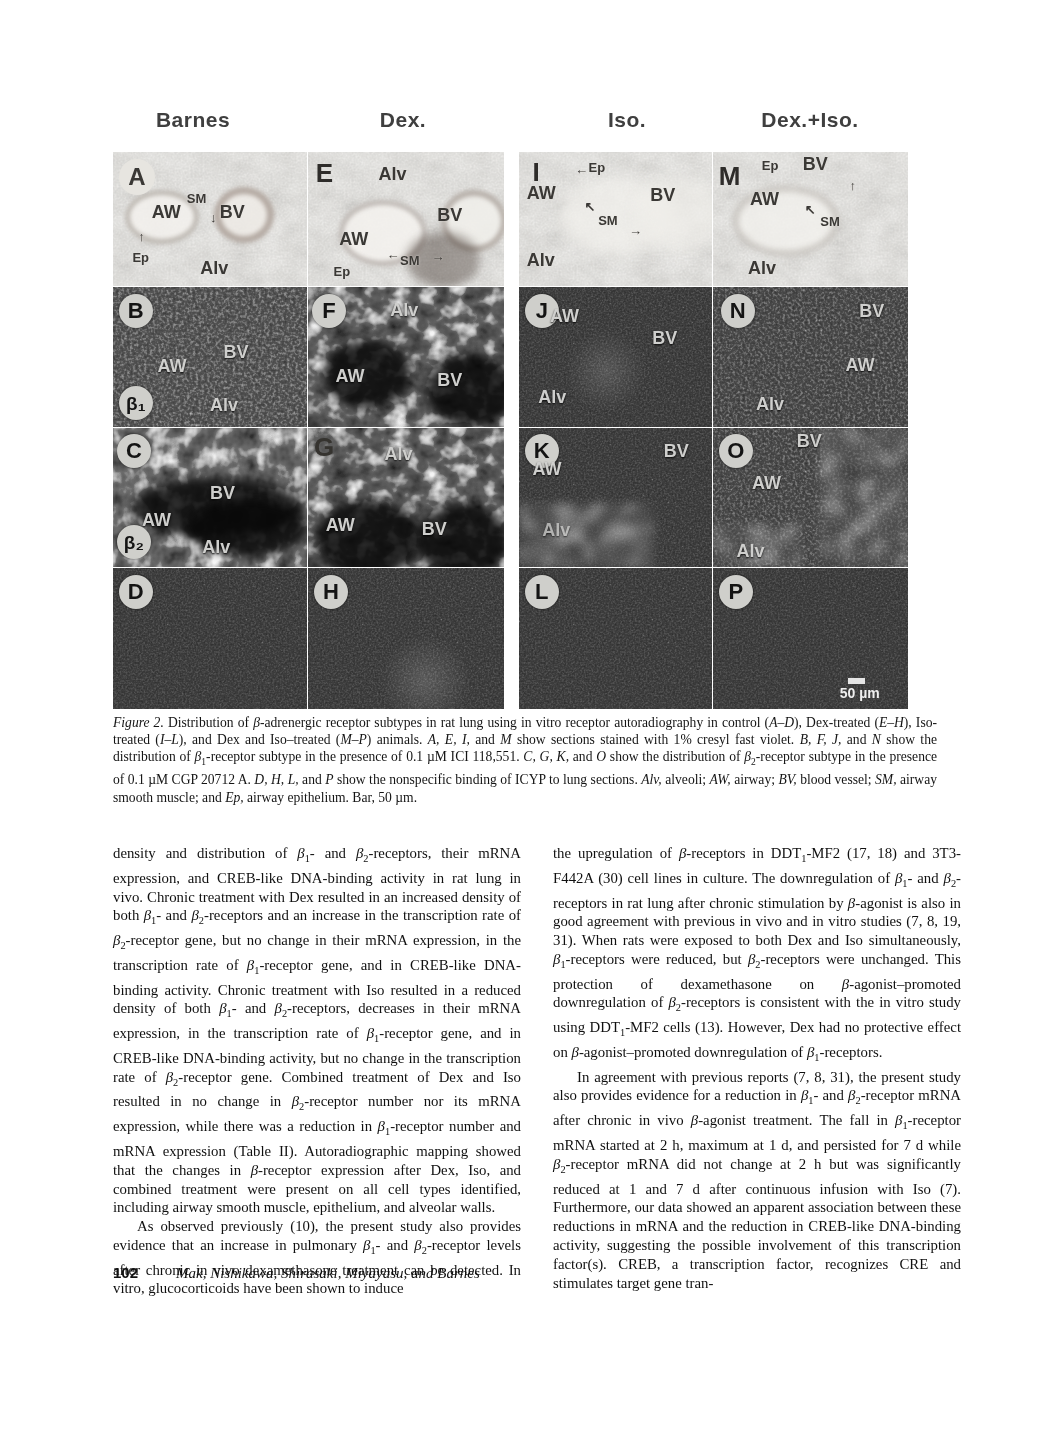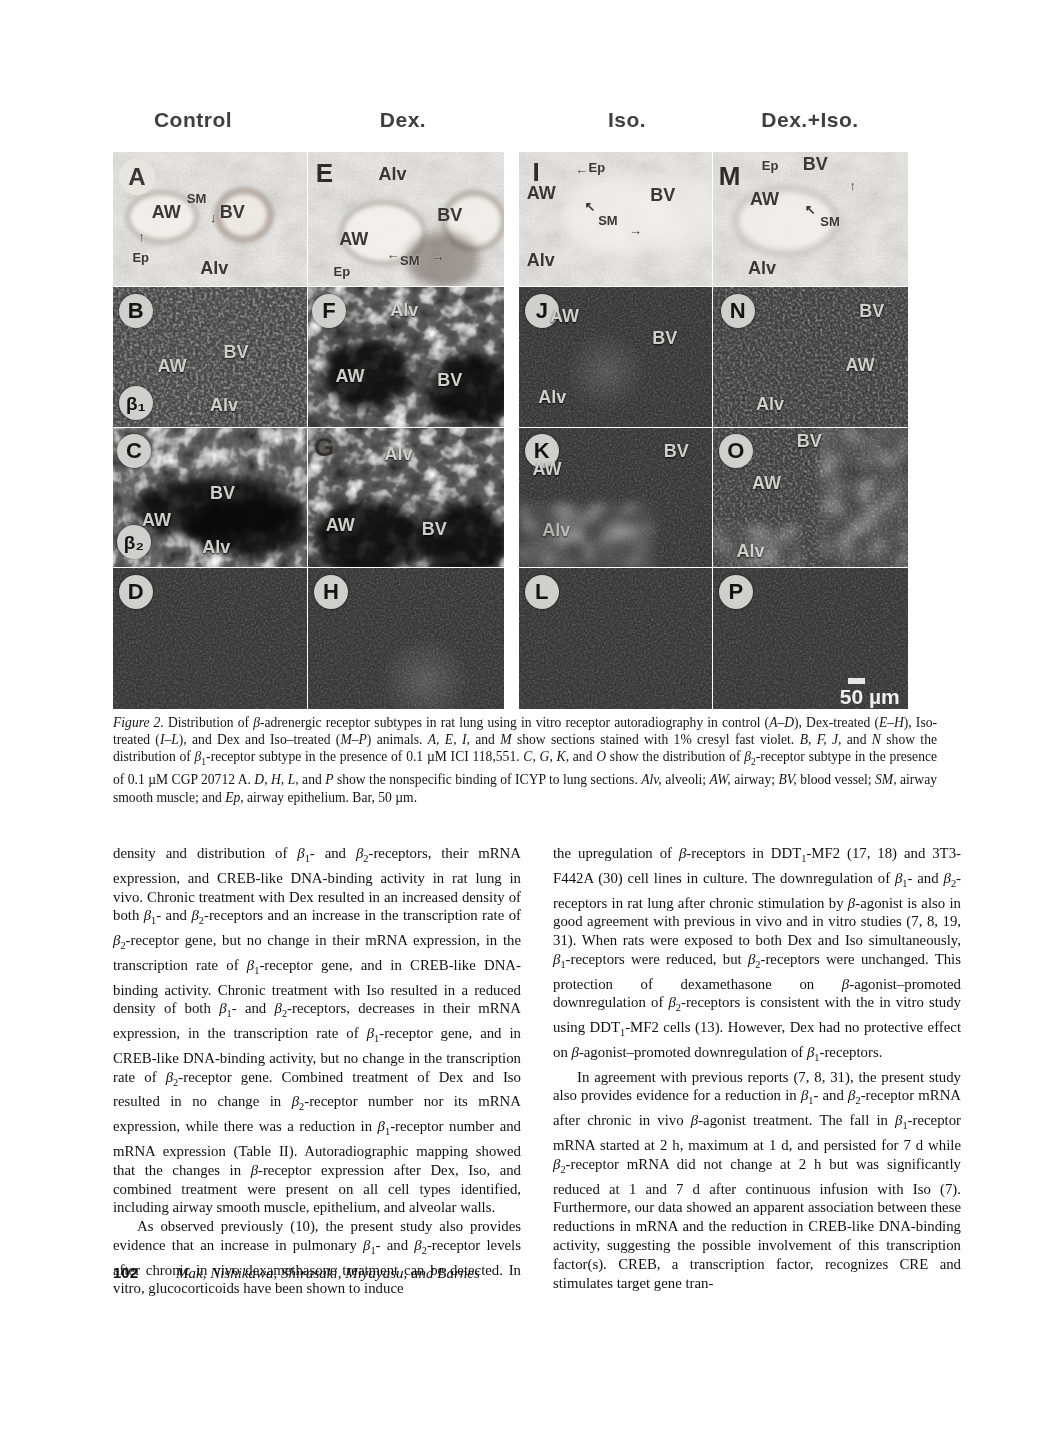--- a/index.html
+++ b/index.html
@@ -32,21 +32,21 @@
 
   .lab{position:absolute;font-family:"Liberation Sans",sans-serif;font-weight:bold;
       font-size:18px;white-space:nowrap;z-index:5;line-height:1;}
   .lab.sm{font-size:13px;}
   .dk{color:#3a3835;text-shadow:0 0 2px rgba(235,232,228,.8);}
   .lt{color:#cfcfcd;text-shadow:0 1px 2px rgba(0,0,0,.9);}
   .dim{opacity:.75;}
 
   .scalebar{position:absolute;background:#e6e6e6;z-index:6;}
   .scalelabel{position:absolute;font-family:"Liberation Sans",sans-serif;font-weight:bold;
-      font-size:21px;color:#efefef;z-index:6;line-height:1;}
+      font-size:14px;color:#efefef;z-index:6;line-height:1;}
 
   
   #caption{position:absolute;left:113px;top:714px;width:824px;
       font-size:13.6px;line-height:17.2px;text-align:justify;color:#141414;}
 
   
   .bodycol{position:absolute;top:844px;width:408px;font-size:14.8px;line-height:18.8px;
       text-align:justify;color:#101010;}
   #leftcol{left:113px;}
   #rightcol{left:553px;}
@@ -135,21 +135,21 @@
         <feFuncG type="table" tableValues="0.02 0.03 0.05 0.1 0.55"></feFuncG>
         <feFuncB type="table" tableValues="0.02 0.03 0.05 0.1 0.55"></feFuncB>
         <feFuncA type="linear" slope="0" intercept="1"></feFuncA>
       </feComponentTransfer>
     </filter>
   </defs>
 </svg>
 
 <div id="page">
 
-  <span class="col-header" style="left:193px">Control</span>
+  <span class="col-header" style="left:193px">Barnes</span>
   <span class="col-header" style="left:403px">Dex.</span>
   <span class="col-header" style="left:627px">Iso.</span>
   <span class="col-header" style="left:810px">Dex.+Iso.</span>
 
   <div class="panel light" style="left:113px;top:152px;width:194px;height:134px">
     <svg class="tex">
         <rect width="100%" height="100%" filter="url(#f-histo)"></rect>
       </svg>
     <svg class="tex fine">
         <rect width="100%" height="100%" filter="url(#f-fine)"></rect>

